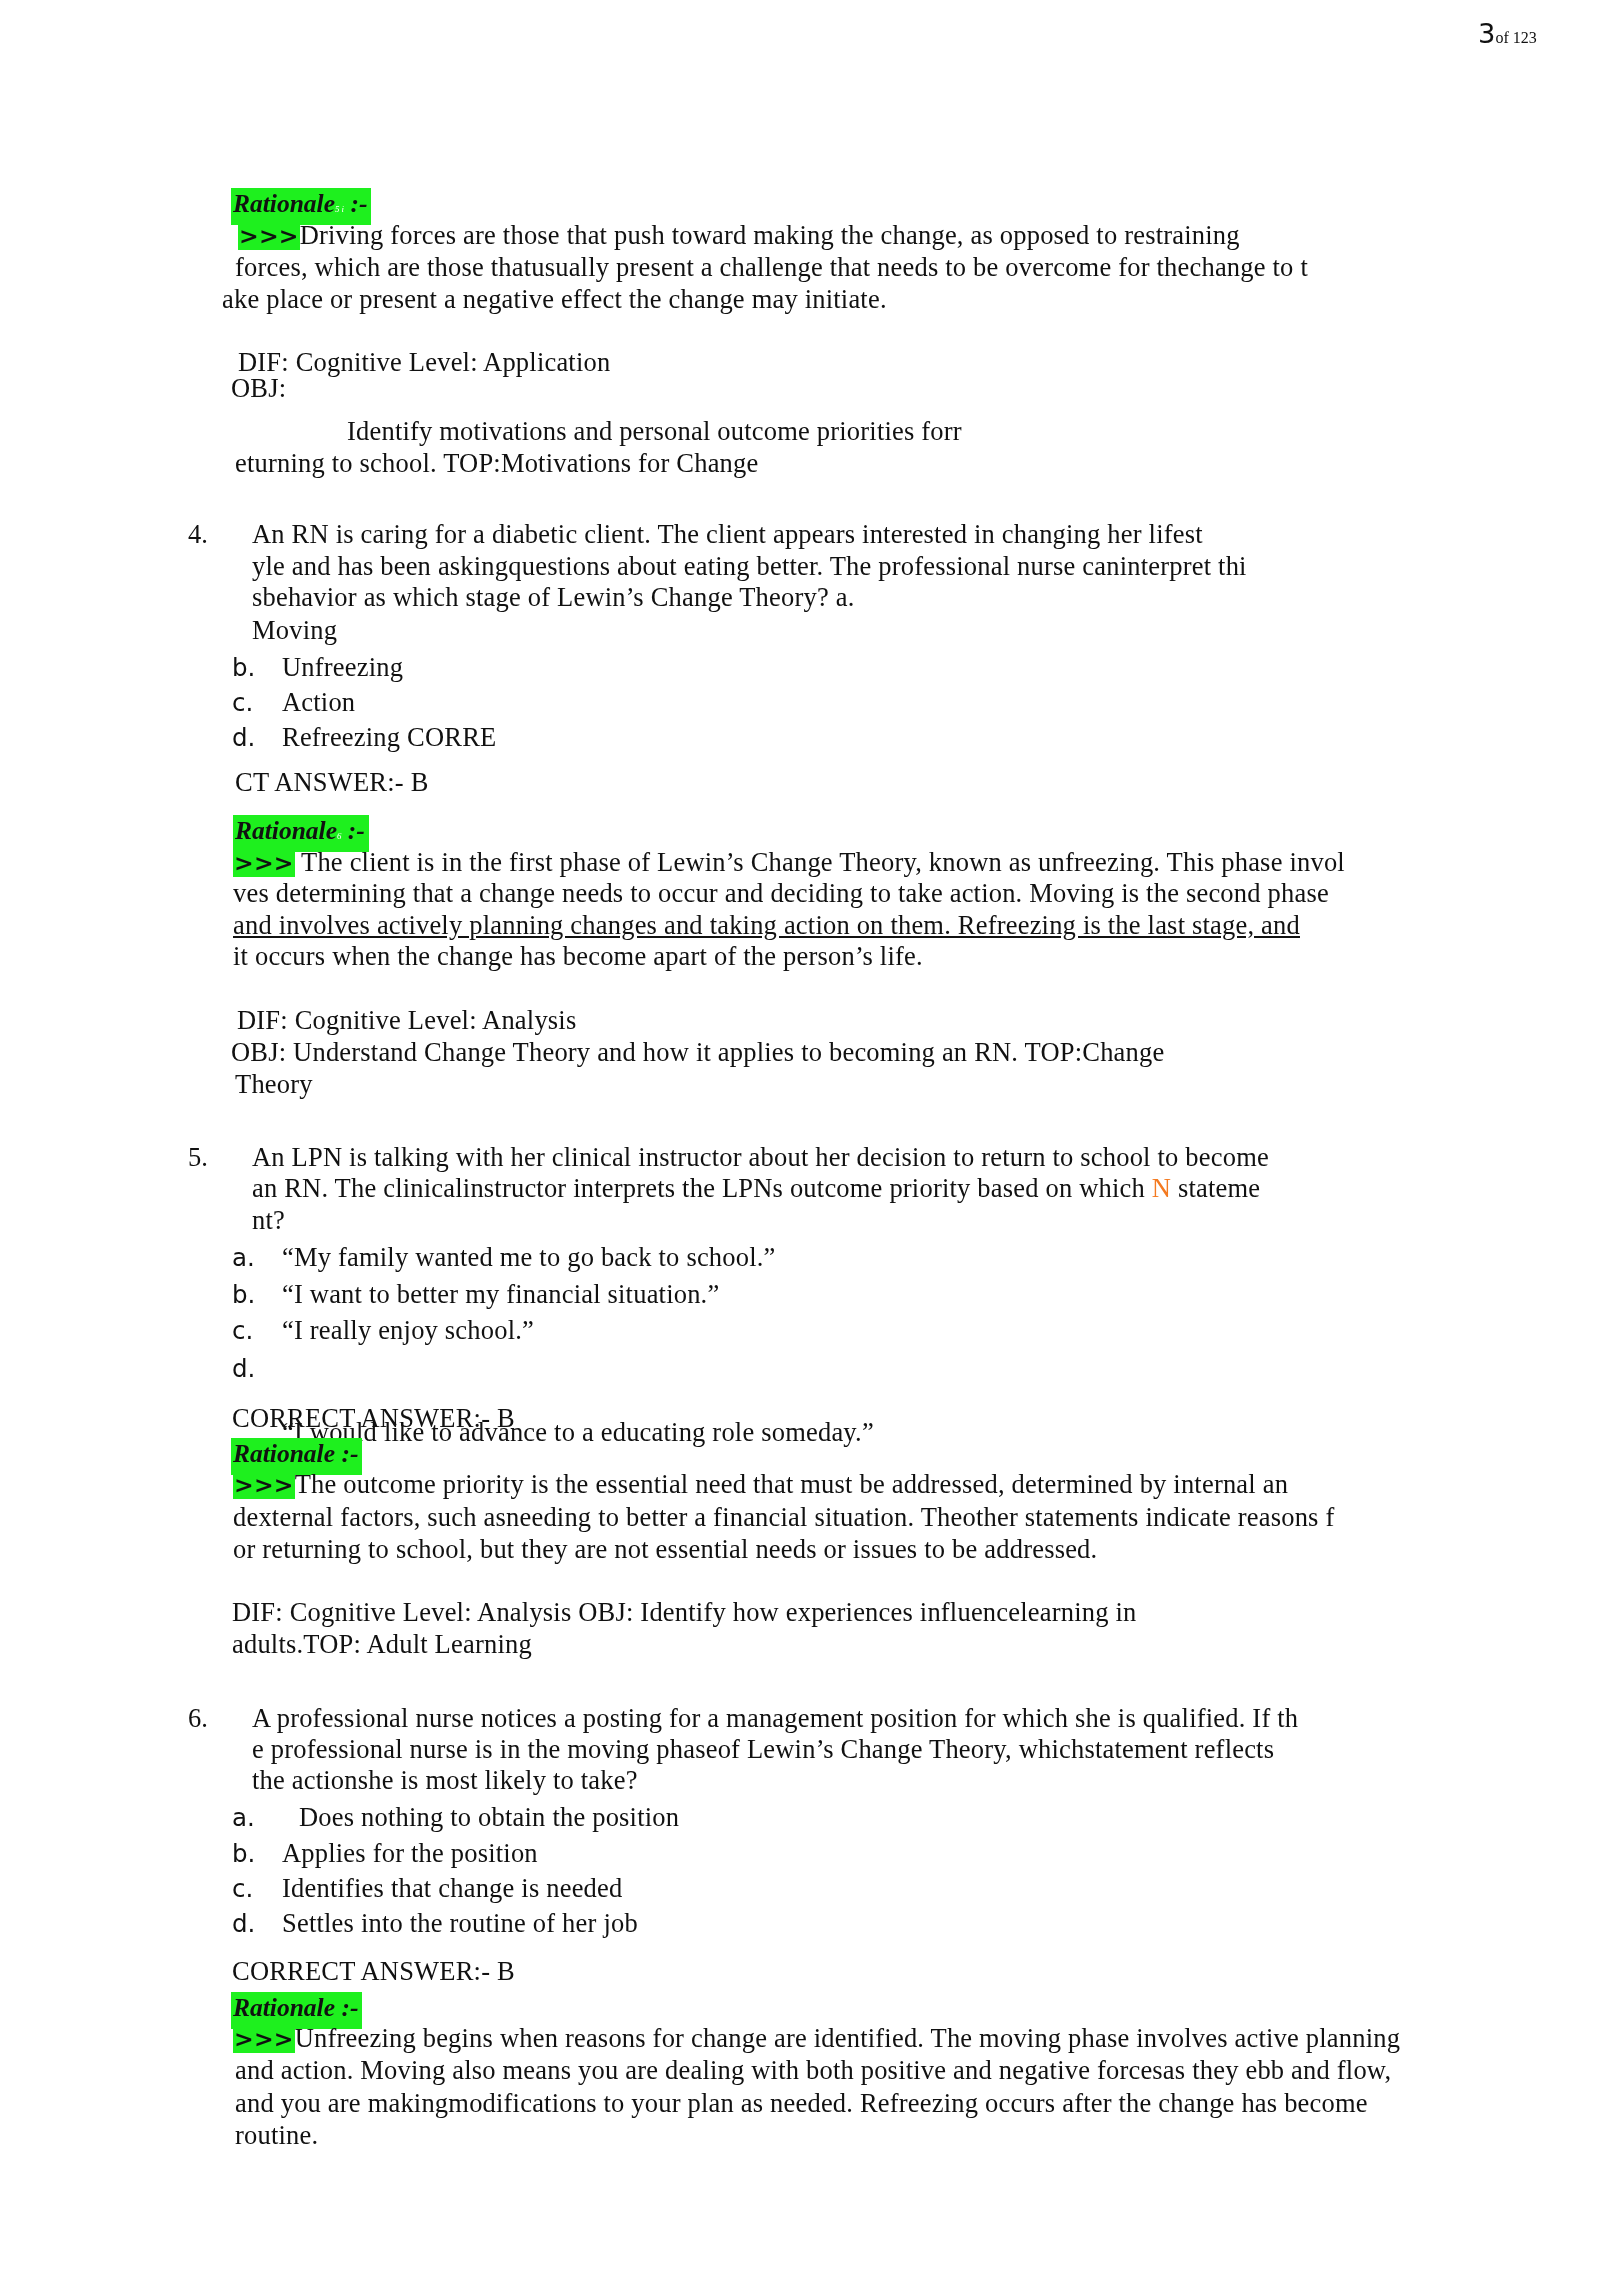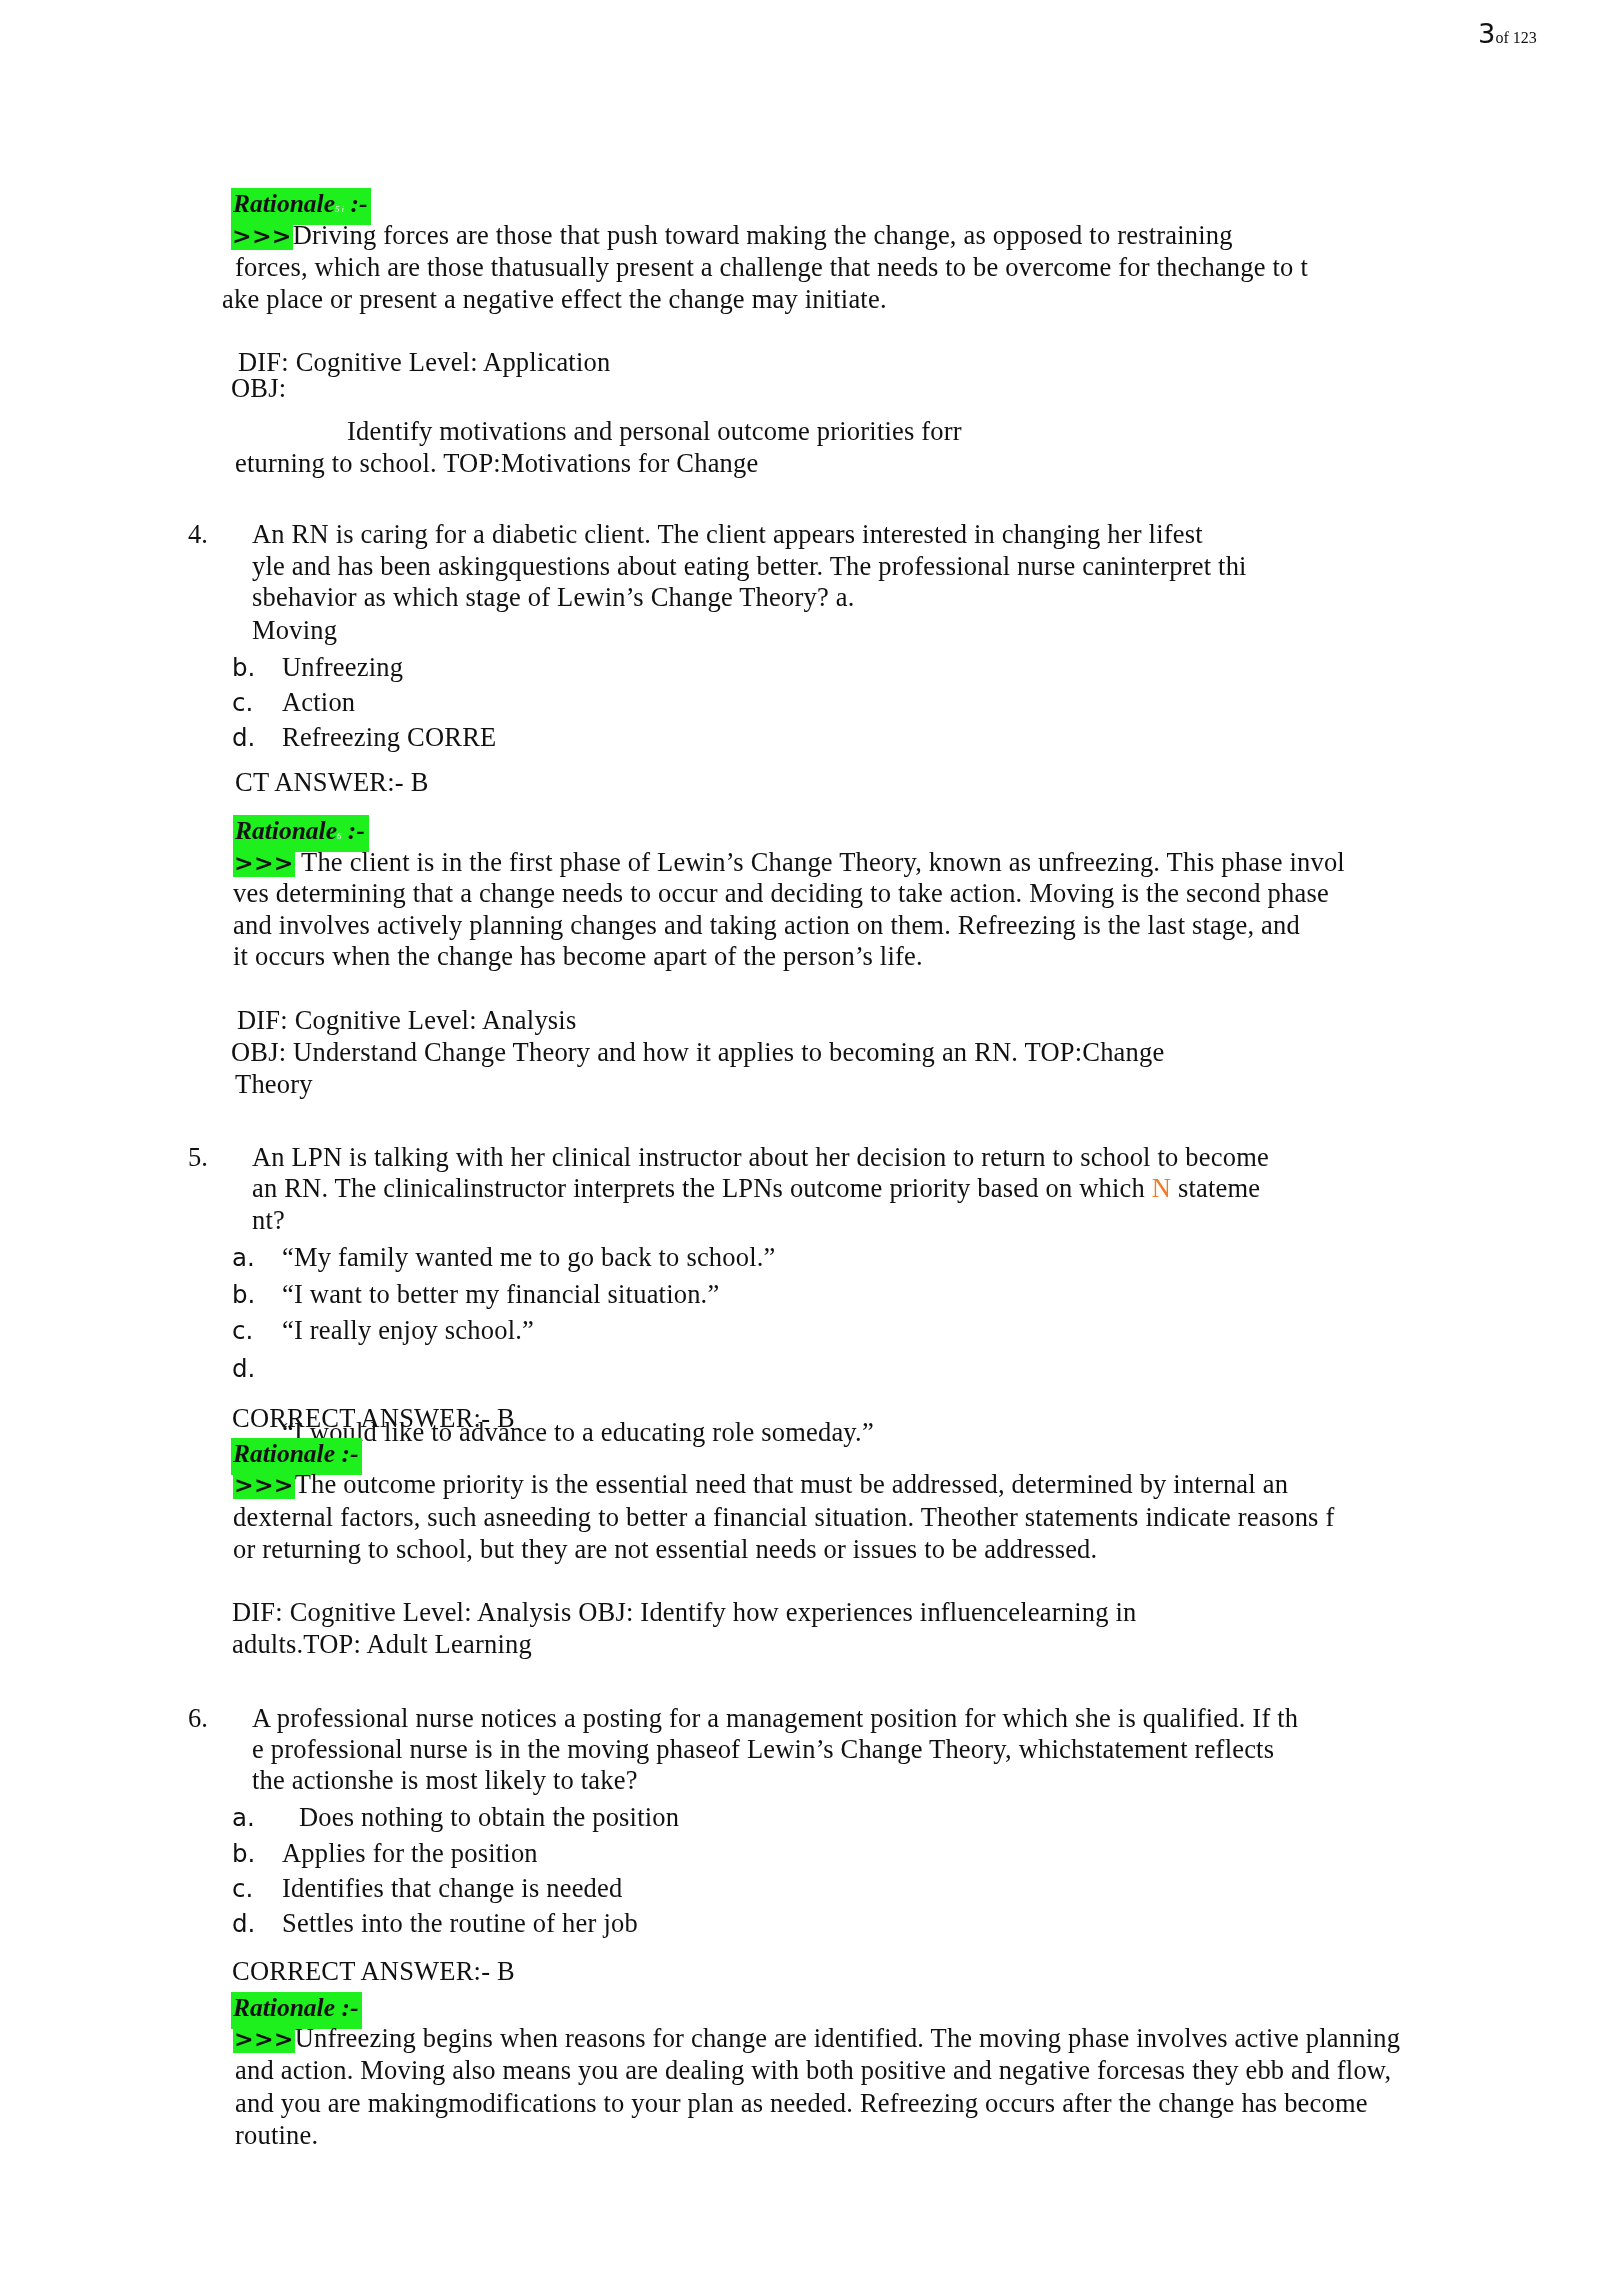--- a/index.html
+++ b/index.html
@@ -28,21 +28,21 @@
 </head>
 <body>
 
 <div class="pager">
   <span class="big">3</span><span class="small">of 123</span>
 </div>
 
 <div class="rat-head" style="left:231px; top:188px;">
   <span>Rationale</span><span class="tiny">5 i</span><span> :-</span>
 </div>
-<div class="line" style="left:215px; top:220px; width:1245px;padding-left:16px;">
+<div class="line" style="left:222px; top:220px; width:1245px;padding-left:16px;">
   <span class="arrows">&gt;&gt;&gt;</span><span>Driving  forces  are  those  that  push  toward  making  the  change,  as  opposed to restraining</span>
 </div>
 <div class="line" style="left:235px; top:252px;">forces, which are those thatusually present a challenge that needs  to be overcome  for  thechange  to  t</div>
 <div class="line" style="left:222px; top:284px;">ake  place  or  present  a  negative  effect  the  change  may  initiate.</div>
 
 <div class="line" style="left:238px; top:347px;">DIF:     Cognitive  Level:  Application</div>
 <div class="line" style="left:231px; top:373px;">OBJ:</div>
 <div class="line" style="left:347px; top:416px;">Identify  motivations  and  personal  outcome  priorities  forr</div>
 <div class="line" style="left:235px; top:448px;">eturning to school.  TOP:Motivations  for Change</div>
 
@@ -61,21 +61,21 @@
 
 <div class="line" style="left:235px; top:767px;">CT  ANSWER:-  B</div>
 
 <div class="rat-head" style="left:233px; top:815px;">
   <span>Rationale</span><span class="tiny">6</span><span> :-</span>
 </div>
 <div class="line" style="left:233px; top:847px;">
   <span class="arrows">&gt;&gt;&gt;</span><span> The client is in the first  phase  of  Lewin’s  Change  Theory,  known  as unfreezing. This  phase invol</span>
 </div>
 <div class="line" style="left:233px; top:878px;">ves determining  that  a change  needs  to  occur  and  deciding  to take  action. Moving is the second phase</div>
-<div class="line" style="left:233px; top:910px;"> and   involves actively planning changes   and taking action   on  them.  Refreezing  is  the  last  stage,  and</div>
+<div class="line" style="left:233px; top:910px;text-decoration:underline;"> and   involves actively planning changes   and taking action   on  them.  Refreezing  is  the  last  stage,  and</div>
 <div class="line" style="left:233px; top:941px;"> it  occurs  when  the  change  has  become  apart of the person’s life.</div>
 
 <div class="line" style="left:237px; top:1005px;">DIF:     Cognitive   Level:   Analysis</div>
 <div class="line" style="left:231px; top:1037px;">OBJ: Understand Change Theory and how it applies to becoming an RN.  TOP:Change</div>
 <div class="line" style="left:235px; top:1069px;">Theory</div>
 
 <div class="qnum" style="left:188px; top:1142px;">5.</div>
 <div class="line" style="left:252px; top:1142px;">An LPN is talking with her clinical instructor about her decision to return to school to become</div>
 <div class="line" style="left:252px; top:1173px;">
   <span>an RN. The clinicalinstructor interprets the LPNs outcome priority based on which </span><span class="orange">N</span><span> stateme</span>

